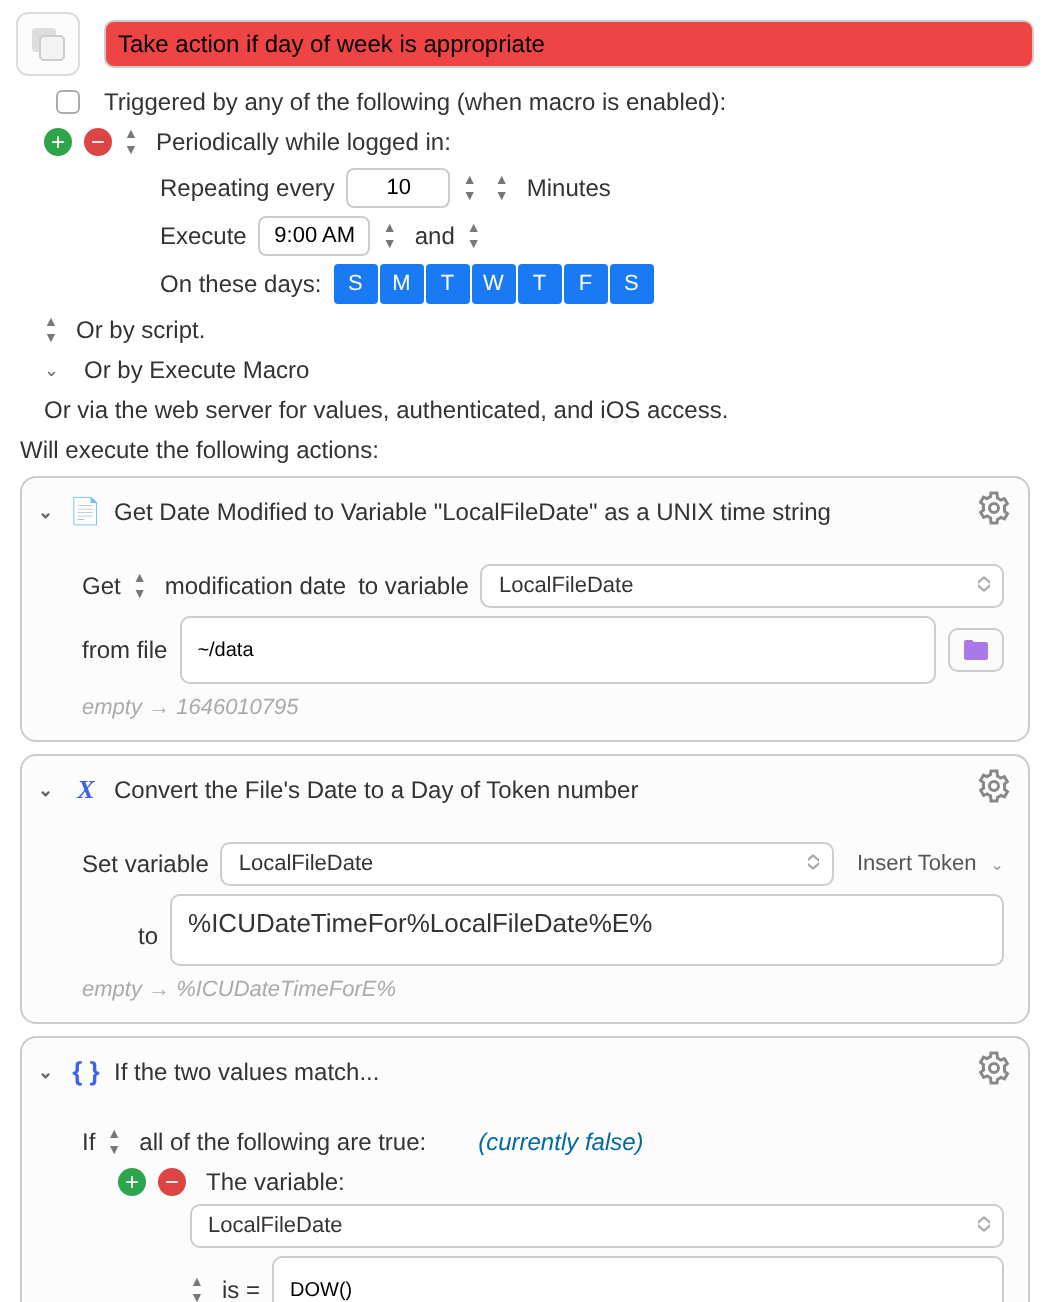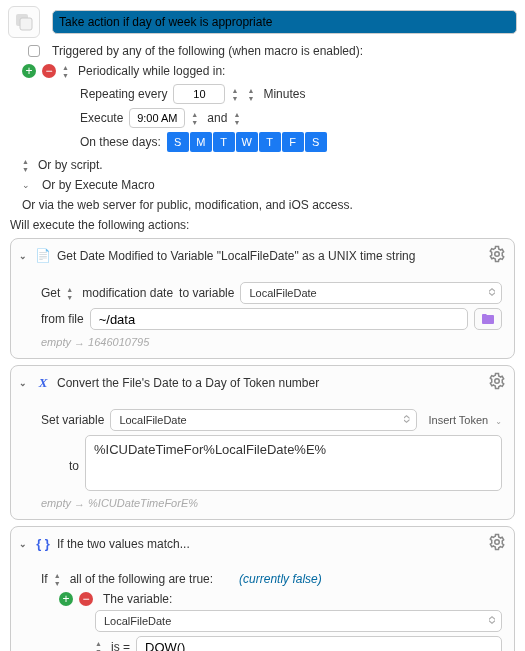--- a/index.html
+++ b/index.html
@@ -1,21 +1,21 @@
 <!DOCTYPE html>
 <html><head>
 <meta charset="utf-8">
 <style>
 * { box-sizing: border-box; margin: 0; padding: 0; }
 body { font-family: -apple-system, "Helvetica Neue", Arial, sans-serif; font-size: 12px; color: #333; background: #fff; width: 525px; }
 .wrap { width: 525px; padding: 6px 8px 16px 8px; }
 .icon-box { width: 32px; height: 32px; background: #fcfcfc; border: 1px solid #ddd; border-radius: 6px; display: inline-flex; align-items: center; justify-content: center; flex-shrink: 0; margin-right: 6px; }
 .icon-box svg { width: 24px; height: 24px; }
 .title-row { display: flex; align-items: center; gap: 6px; margin-bottom: 6px; }
-.title-input { flex: 1; height: 24px; border: 1px solid #ccc; border-radius: 5px; padding: 0 6px; font-size: 12px; background: #0369a1; }
+.title-input { flex: 1; height: 24px; border: 1px solid #ccc; border-radius: 5px; padding: 0 6px; font-size: 12px; background: #ef4444; }
 .section { margin-left: 14px; }
 .cb { display: inline-block; width: 12px; height: 12px; border: 1px solid #aaa; border-radius: 3px; margin-right: 6px; vertical-align: middle; background: #fff; }
 .row { display: flex; align-items: center; gap: 6px; margin: 4px 0; }
 .plus-btn, .minus-btn { width: 14px; height: 14px; border-radius: 50%; display: inline-flex; align-items: center; justify-content: center; }
 .plus-btn { background: #2ea44b; color: #fff; font-size: 12px; line-height: 1; }
 .minus-btn { background: #d44; color: #fff; font-size: 12px; line-height: 1; }
 .stepper { width: 10px; height: 18px; display: flex; flex-direction: column; justify-content: center; color: #777; font-size: 7px; line-height: 7px; gap: 1px; }
 .stepper::before { content: "▲"; }
 .stepper::after { content: "▼"; }
 .input-sm { height: 20px; border: 1px solid #ccc; border-radius: 4px; padding: 0 6px; font-size: 11px; text-align: center; background: #fff; }
@@ -28,22 +28,22 @@
 .action-block { border: 1px solid #ccc; border-radius: 8px; margin: 6px 2px; padding: 0; background: #fcfcfc; }
 .action-header { display: flex; align-items: center; gap: 6px; padding: 6px 8px; font-weight: 600; font-size: 12px; }
 .action-body { padding: 6px 12px 10px 30px; }
 .disclosure { width: 10px; font-size: 9px; color: #666; }
 .action-icon { width: 16px; height: 16px; display: inline-flex; align-items: center; justify-content: center; font-size: 13px; }
 .gear-slot { margin-left: auto; color: #888; }
 .gear-slot svg { width: 18px; height: 18px; }
 .select-pill { background: #fff; border: 1px solid #ccc; border-radius: 5px; padding: 2px 18px 2px 8px; font-size: 11px; position: relative; display: inline-block; min-height: 20px; line-height: 16px; }
 .select-pill.wide { flex: 1; }
 .select-pill::after { content: ""; position: absolute; right: 6px; top: 4px; width: 6px; height: 10px; background: linear-gradient(#888,#888); clip-path: polygon(0 35%, 50% 10%, 100% 35%, 100% 50%, 50% 25%, 0 50%, 0 65%, 50% 90%, 100% 65%, 100% 50%, 50% 75%, 0 50%); opacity: .7; }
-.text-input { flex: 1; height: 22px; border: 1px solid #ccc; border-radius: 5px; padding: 4px 8px; font-size: 13px; background: #fff; min-width: 0; }
-.text-area { flex: 1; height: 56px; border: 1px solid #ccc; border-radius: 5px; padding: 6px 8px; font-size: 13px; background: #fff; }
+.text-input { flex: 1; height: 22px; border: 1px solid #ccc; border-radius: 5px; padding: 16px 8px; font-size: 10px; background: #fff; min-width: 0; }
+.text-area { flex: 1; height: 36px; border: 1px solid #ccc; border-radius: 5px; padding: 6px 8px; font-size: 13px; background: #fff; }
 .hint { font-style: italic; color: #aaa; font-size: 11px; margin-top: 6px; }
 .folder-btn { width: 28px; height: 22px; border: 1px solid #ccc; border-radius: 5px; background: #fafafa; display: inline-flex; align-items: center; justify-content: center; color: #8a55d2; }
 .muted2 { color: #0369a1; font-style: italic; }
 .link-like { color: #666; }
 .insert-token { font-size: 11px; color: #555; margin-left: 6px; }
 .x-icon { color: #3b63e8; font-style: italic; font-family: "Georgia", serif; font-weight: bold; }
 .brace-icon { color: #3b63e8; font-weight: bold; }
 .mt4 { margin-top: 4px; }
 .small-chev { font-size: 8px; color: #999; margin-left: 4px; }
 </style>
@@ -104,21 +104,21 @@
   </div>
 
   <div class="row">
     <span class="stepper"></span>
     <span>Or by script.</span>
   </div>
   <div class="row">
     <span class="chev">⌄</span>
     <span>Or by Execute Macro</span>
   </div>
-  <div class="plain">Or via the web server for public, modification, and iOS access.</div>
+  <div class="plain">Or via the web server for values, authenticated, and iOS access.</div>
 </div>
 
 <div class="plain" style="margin-left:2px;">Will execute the following actions:</div>
 
 <div class="action-block">
   <div class="action-header">
     <span class="disclosure">⌄</span>
     <span class="action-icon">📄</span>
     <span style="font-weight:500;">Get Date Modified to Variable "LocalFileDate" as a UNIX time string</span>
     <span class="gear-slot">

